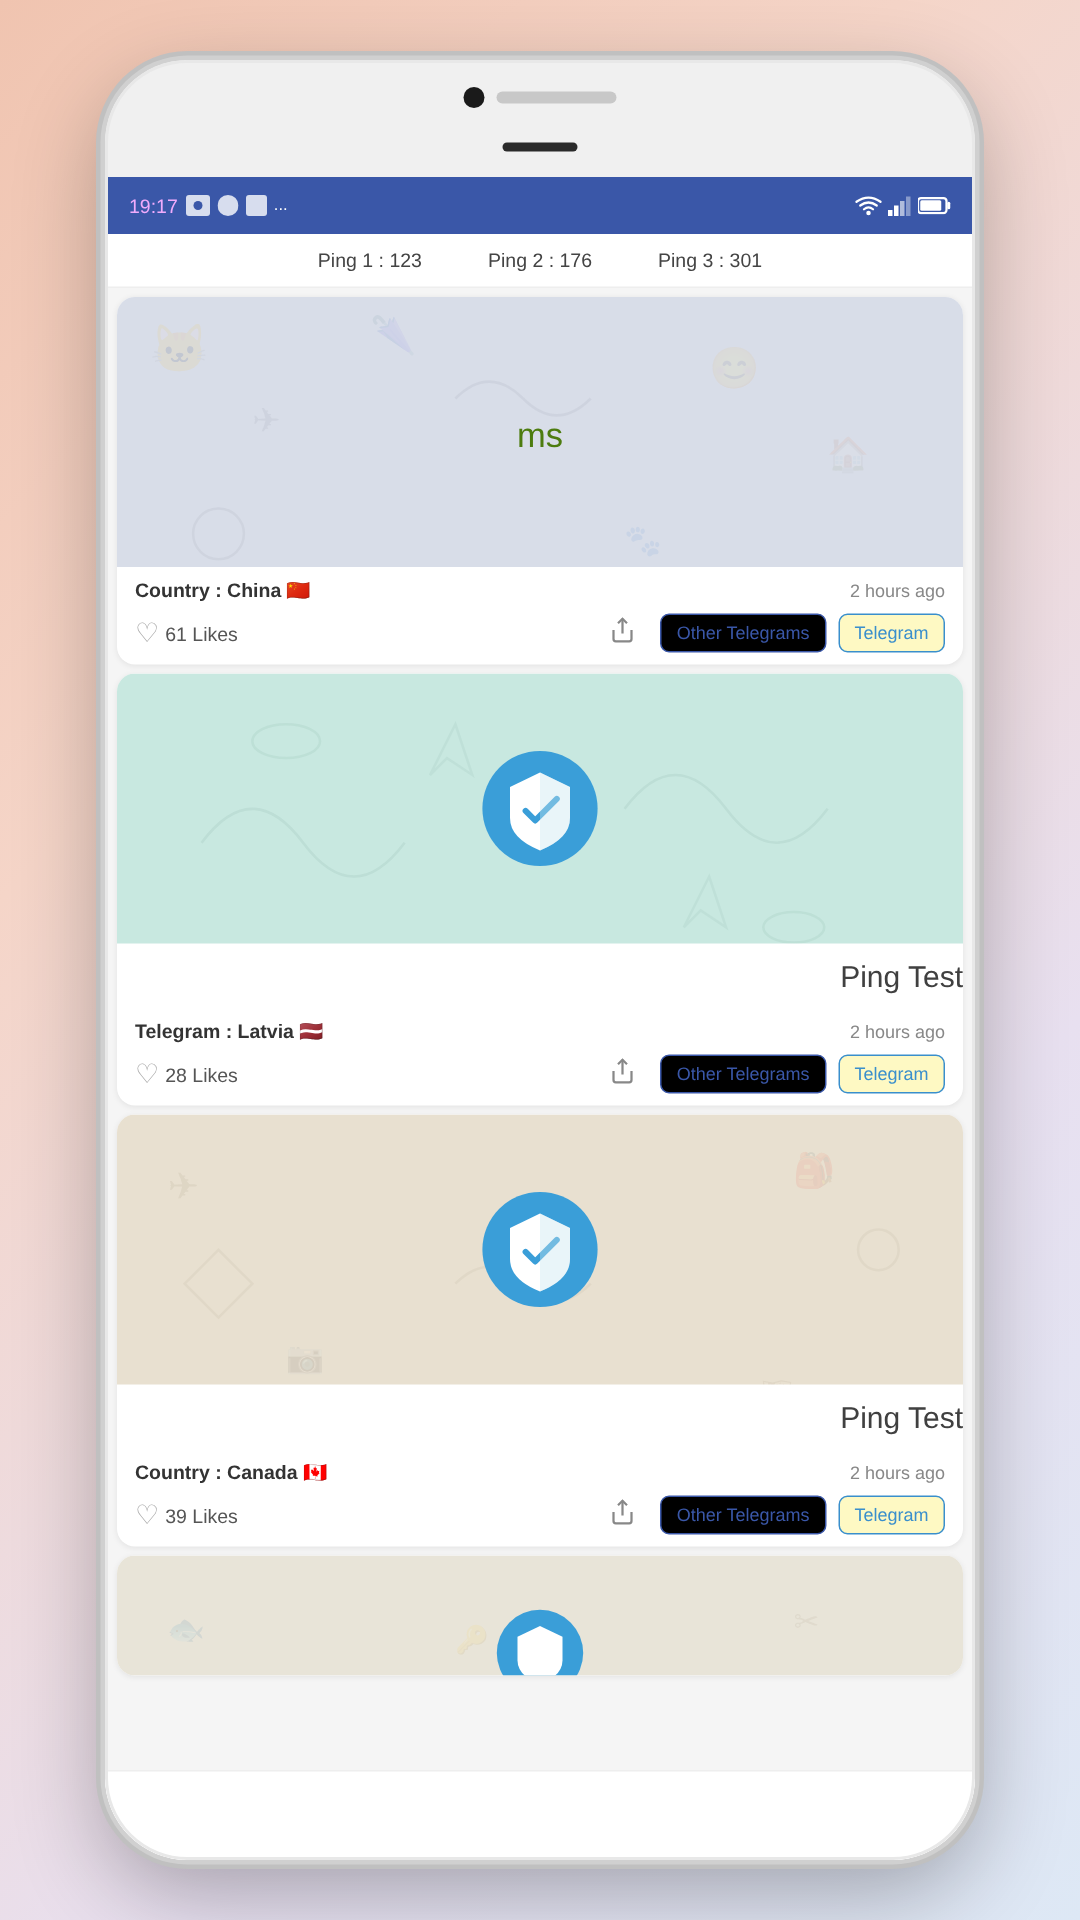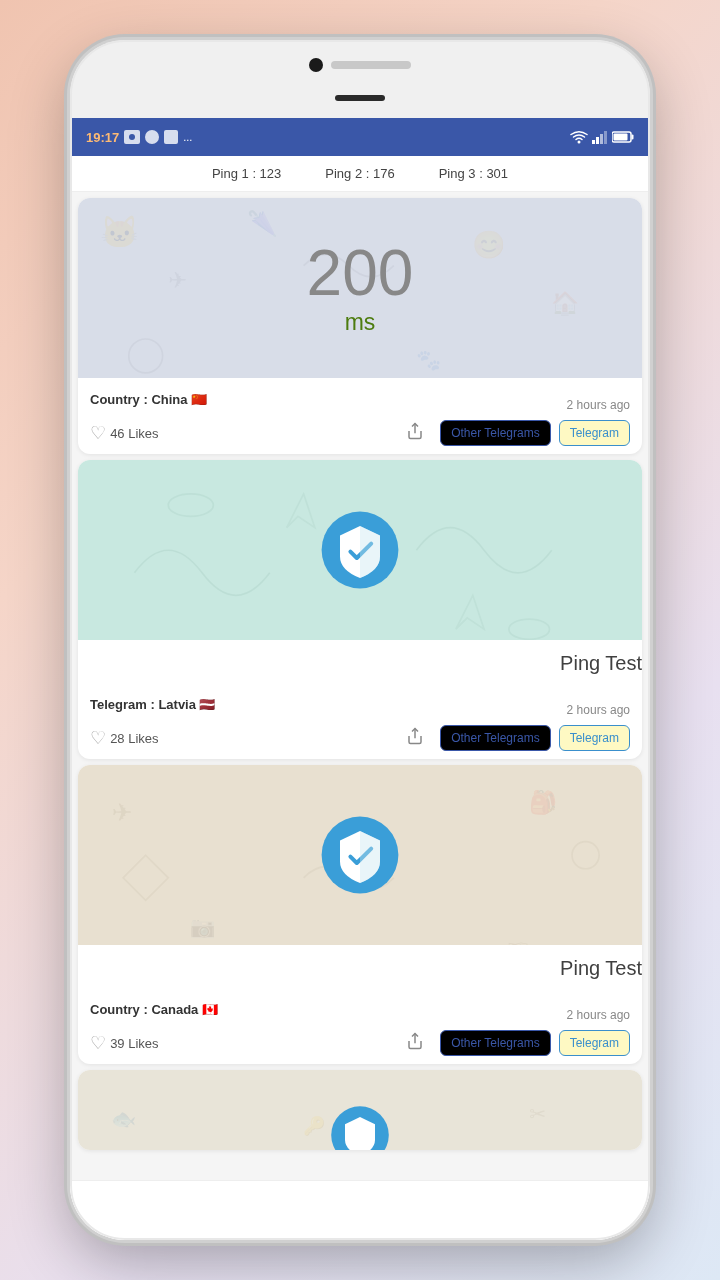--- a/index.html
+++ b/index.html
@@ -77,23 +77,23 @@
       background: #3a57a8;
       height: 38px;
       display: flex;
       align-items: center;
       justify-content: space-between;
       padding: 0 16px;
       flex-shrink: 0;
       margin-top: 78px;
     }
     .status-time {
-      color: #fdba74;
+      color: #f0abfc;
       font-size: 13px;
-      font-weight: bold;
+      font-weight: normal;
     }
     .status-icons {
       display: flex;
       align-items: center;
       gap: 4px;
     }
     .status-icon {
       color: white;
       font-size: 11px;
     }
@@ -203,21 +203,20 @@
       margin-bottom: 8px;
     }
     .country-text {
       font-size: 13px;
       color: #333;
       font-weight: 700;
     }
     .time-text {
       font-size: 12px;
       color: #888;
-      margin-top: 12px;
     }
     .card-actions {
       display: flex;
       align-items: center;
       gap: 8px;
     }
     .like-area {
       display: flex;
       align-items: center;
       gap: 4px;
@@ -340,33 +339,32 @@
           <text x="20" y="40" font-size="28" fill="#667" opacity="0.4">🐱</text>
           <text x="80" y="80" font-size="20" fill="#667" opacity="0.3">✈</text>
           <text x="150" y="30" font-size="22" fill="#667" opacity="0.3">🌂</text>
           <text x="350" y="50" font-size="24" fill="#667" opacity="0.3">😊</text>
           <text x="420" y="100" font-size="20" fill="#667" opacity="0.3">🏠</text>
           <text x="300" y="150" font-size="18" fill="#667" opacity="0.3">🐾</text>
           <circle cx="60" cy="140" r="15" fill="none" stroke="#667" stroke-width="1.5" opacity="0.3"></circle>
           <path d="M200 60 Q220 40 240 60 Q260 80 280 60" fill="none" stroke="#667" stroke-width="1.5" opacity="0.3"></path>
         </svg>
         <div class="ping-display">
-          <div class="ping-number">200</div>
           <div class="ping-unit">ms</div>
         </div>
       </div>
       <div class="card-footer">
         <div class="card-meta">
           <span class="country-text">Country : China 🇨🇳</span>
           <span class="time-text">2 hours ago</span>
         </div>
         <div class="card-actions">
           <div class="like-area">
             <span class="heart-icon">♡</span>
-            <span class="like-count">46 Likes</span>
+            <span class="like-count">61 Likes</span>
           </div>
           <span class="share-icon">
             <svg width="18" height="18" viewBox="0 0 24 24" fill="none" stroke="#888" stroke-width="2">
               <path d="M4 12v8a2 2 0 002 2h12a2 2 0 002-2v-8"></path>
               <polyline points="16 6 12 2 8 6"></polyline>
               <line x1="12" y1="2" x2="12" y2="15"></line>
             </svg>
           </span>
           <button class="btn-other">Other Telegrams</button>
           <button class="btn-telegram">Telegram</button>

